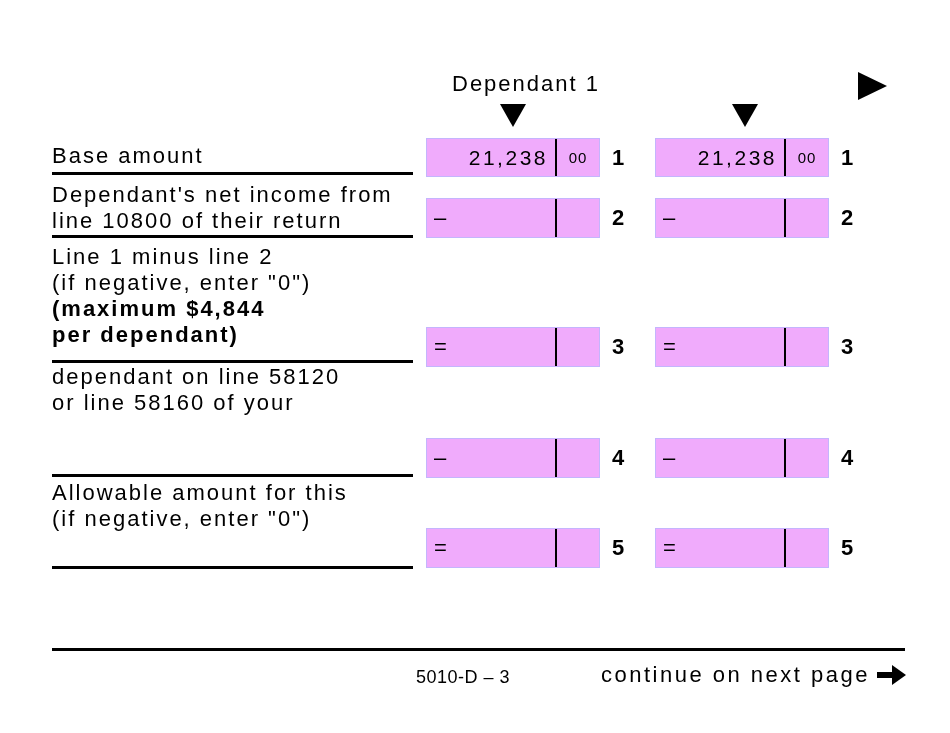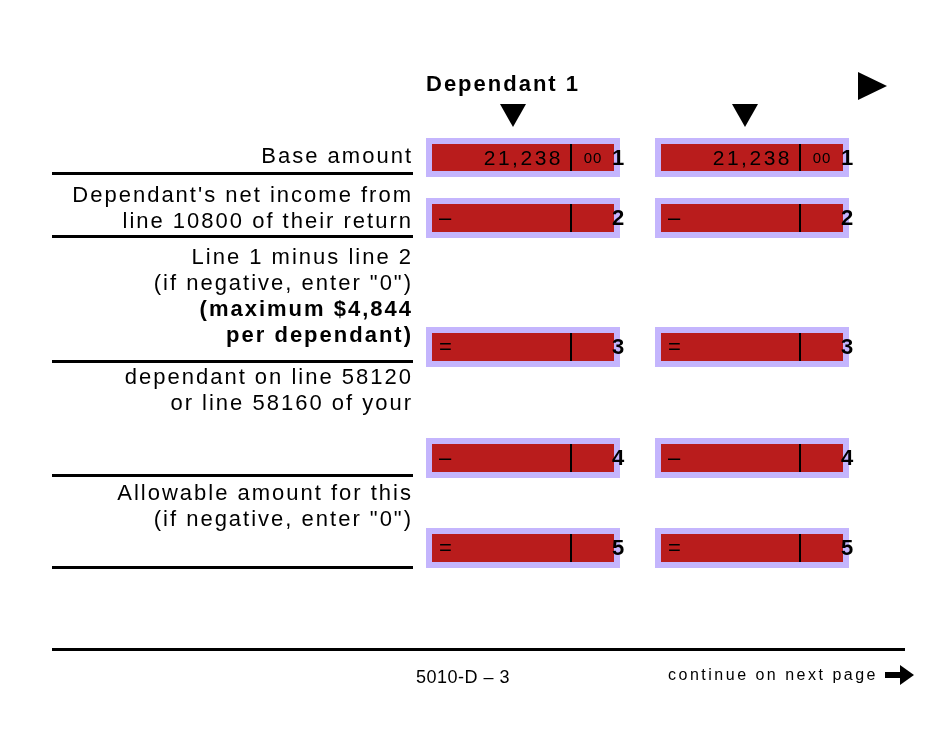--- a/index.html
+++ b/index.html
@@ -4,48 +4,48 @@
 <style>
   html,body { margin:0; padding:0; background:#fff; }
   .page {
     position:relative; width:950px; height:733px;
     background:#fff; color:#000; overflow:hidden;
     font-family:"Liberation Sans", sans-serif;
   }
   
   .col-header {
     position:absolute; top:71px; width:174px;
-    text-align:left; font-weight:bold; font-size:22px; letter-spacing:2px;
+    text-align:right; font-weight:normal; font-size:22px; letter-spacing:2px;
     white-space:nowrap;
   }
   .tri-down {
     position:absolute; top:104px; width:0; height:0;
     border-left:13px solid transparent; border-right:13px solid transparent;
     border-top:23px solid #000;
   }
   .tri-right {
     position:absolute; left:858px; top:72px; width:0; height:0;
     border-top:14px solid transparent; border-bottom:14px solid transparent;
     border-left:29px solid #000;
   }
   
   .row-label {
     position:absolute; left:52px; width:361px;
-    font-size:22px; letter-spacing:2px; line-height:26px;text-align:right;
+    font-size:22px; letter-spacing:2px; line-height:26px;
   }
   .row-label .line { display:block; white-space:nowrap; }
   .b { font-weight:bold; }
   .rule {
     position:absolute; left:52px; width:361px; height:3px; background:#000;
   }
   
   .fbox {
-    position:absolute; width:194px; height:40px;
-    border:6px solid #c4b5fd; box-sizing:border-box;
-    display:flex; background:#b91c1c;
+    position:absolute; width:174px; height:40px;
+    border:1px solid #c4b5fd; box-sizing:border-box;
+    display:flex; background:#f0abfc;
   }
   .fbox.h39 { height:39px; }
   .dollar-cell {
     flex:1; display:flex; align-items:center;
     padding:0 7px; font-size:21px; letter-spacing:2.5px;
   }
   .sign { font-size:22px; letter-spacing:0; }
   .amount { flex:1; text-align:right; white-space:nowrap; }
   .cents-cell {
     width:42px; border-left:2px solid #000;
@@ -54,23 +54,23 @@
   }
   .line-num {
     position:absolute; width:30px; height:40px;
     display:flex; align-items:center;
     font-weight:bold; font-size:22px;
   }
   
   .footer-rule { position:absolute; left:52px; top:648px; width:853px; height:3px; background:#000; }
   .form-code { position:absolute; left:416px; top:667px; font-size:18px; letter-spacing:0.5px; }
   .continue {
-    position:absolute; right:36px; top:661px; height:28px;
+    position:absolute; right:44px; top:661px; height:28px;
     display:flex; align-items:center; gap:7px;
-    font-size:16px; letter-spacing:2.5px; white-space:nowrap;
+    font-size:22px; letter-spacing:2.5px; white-space:nowrap;
   }
   .arrow-right { display:flex; align-items:center; }
   .arrow-right .shaft { width:15px; height:6px; background:#000; }
   .arrow-right .head {
     width:0; height:0;
     border-left:14px solid #000;
     border-top:10px solid transparent; border-bottom:10px solid transparent;
   }
 </style>
 </head>

